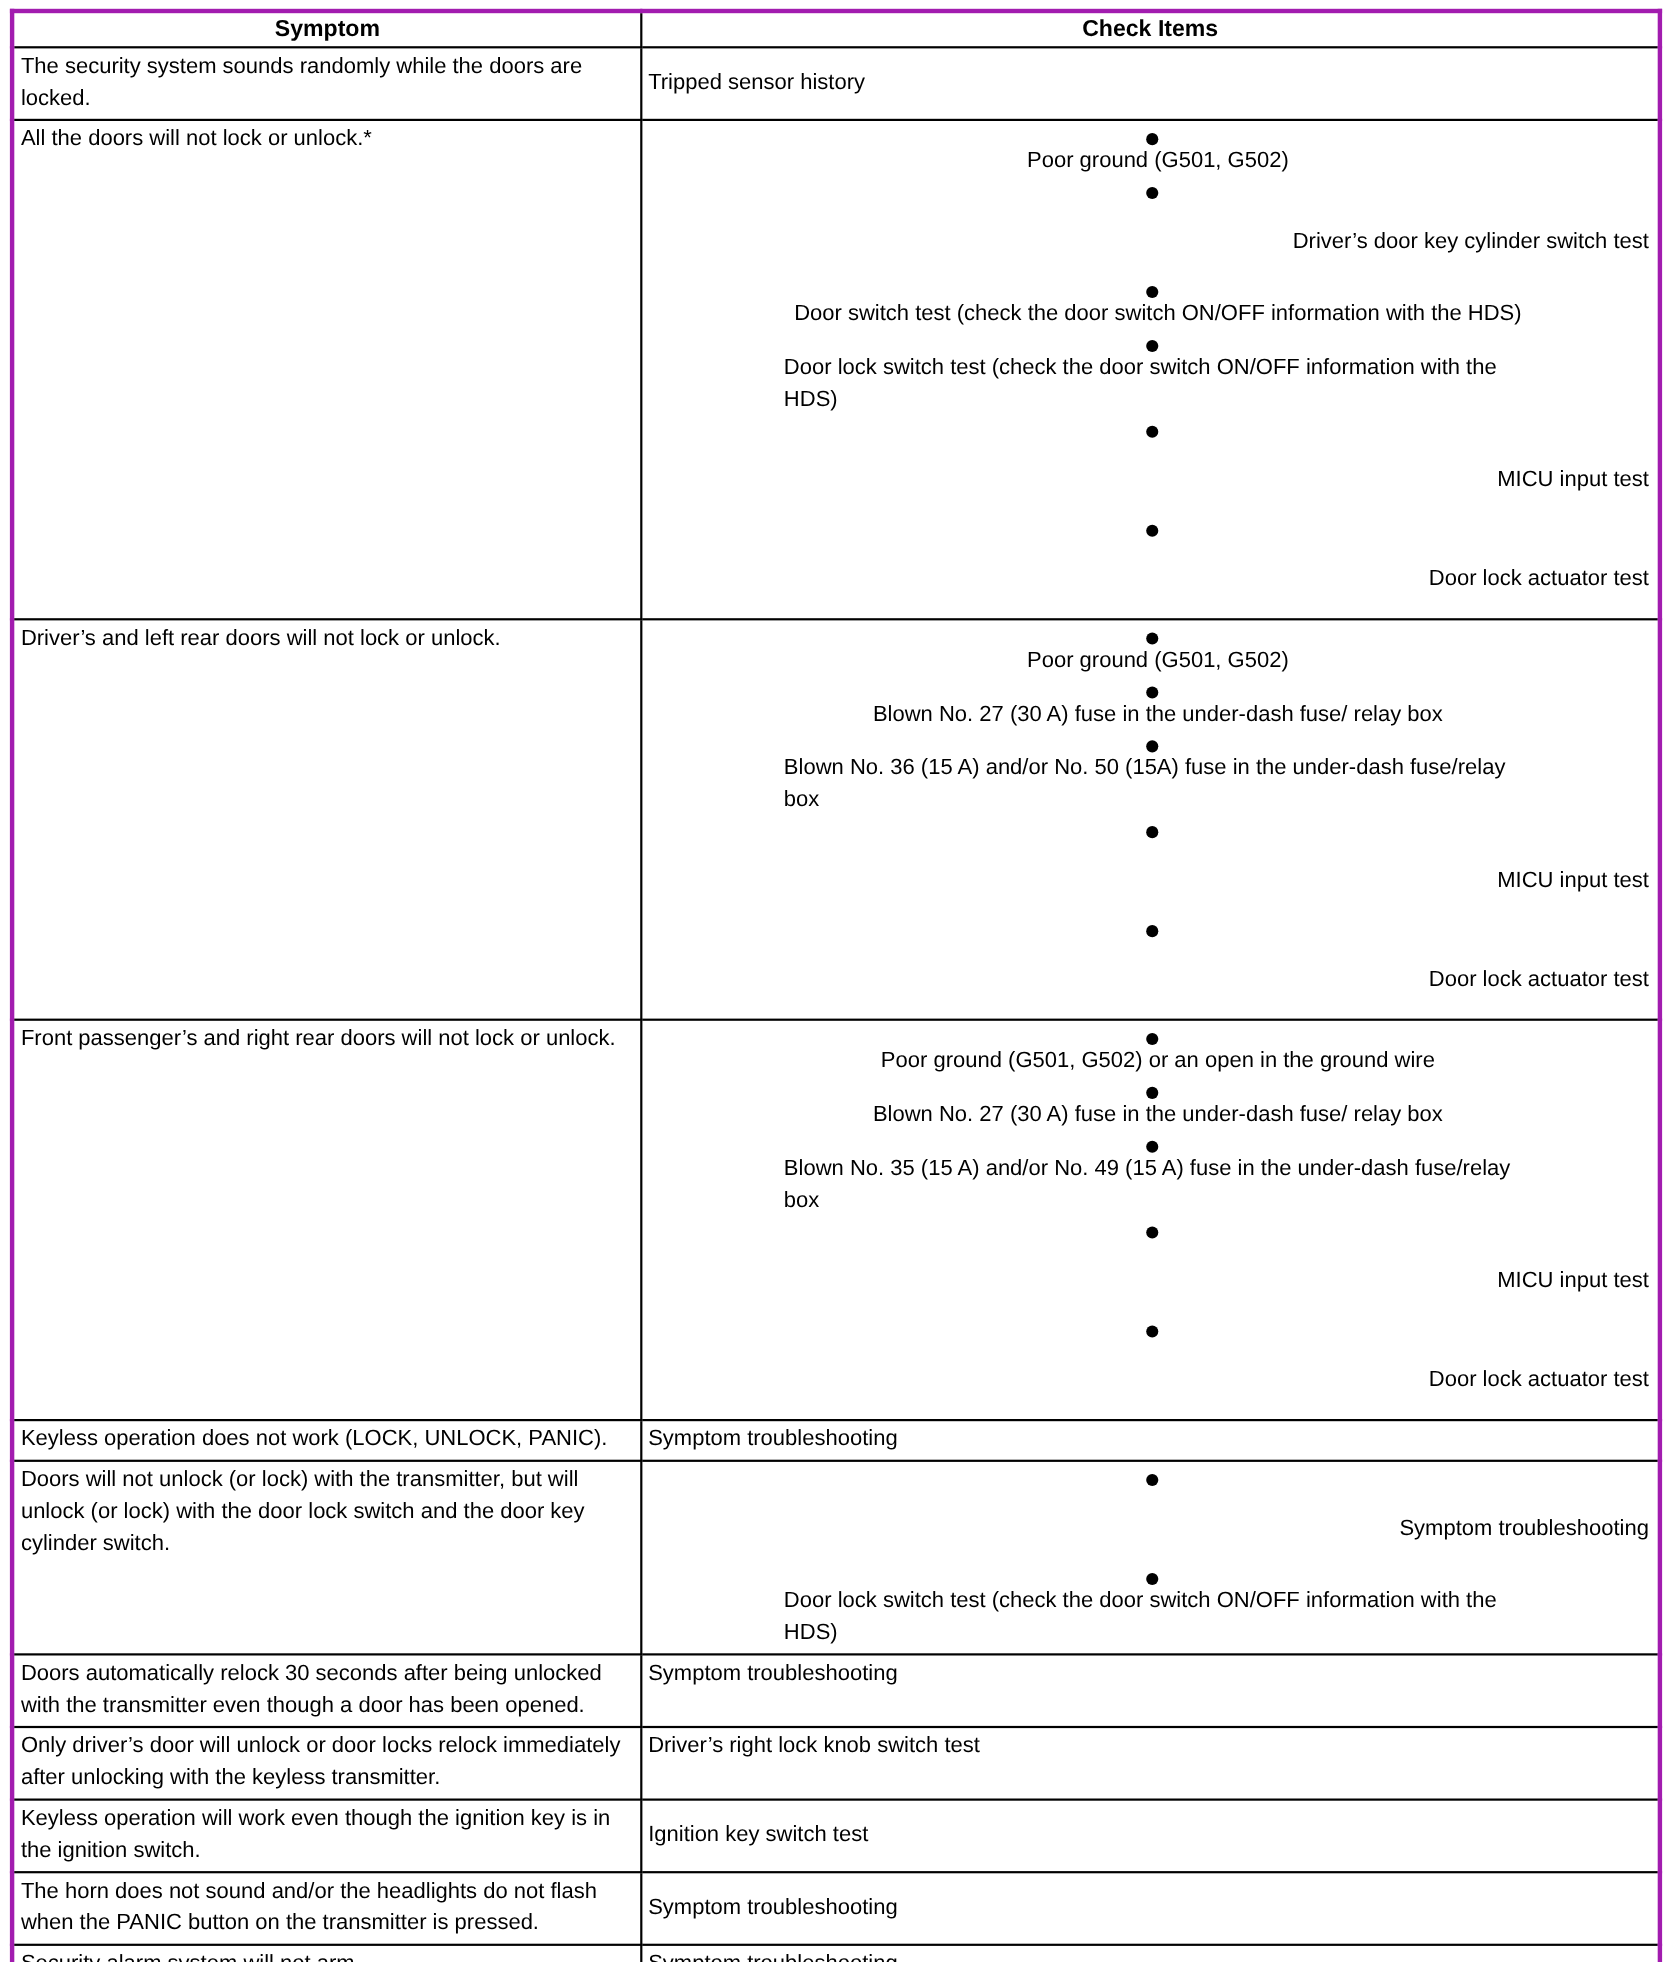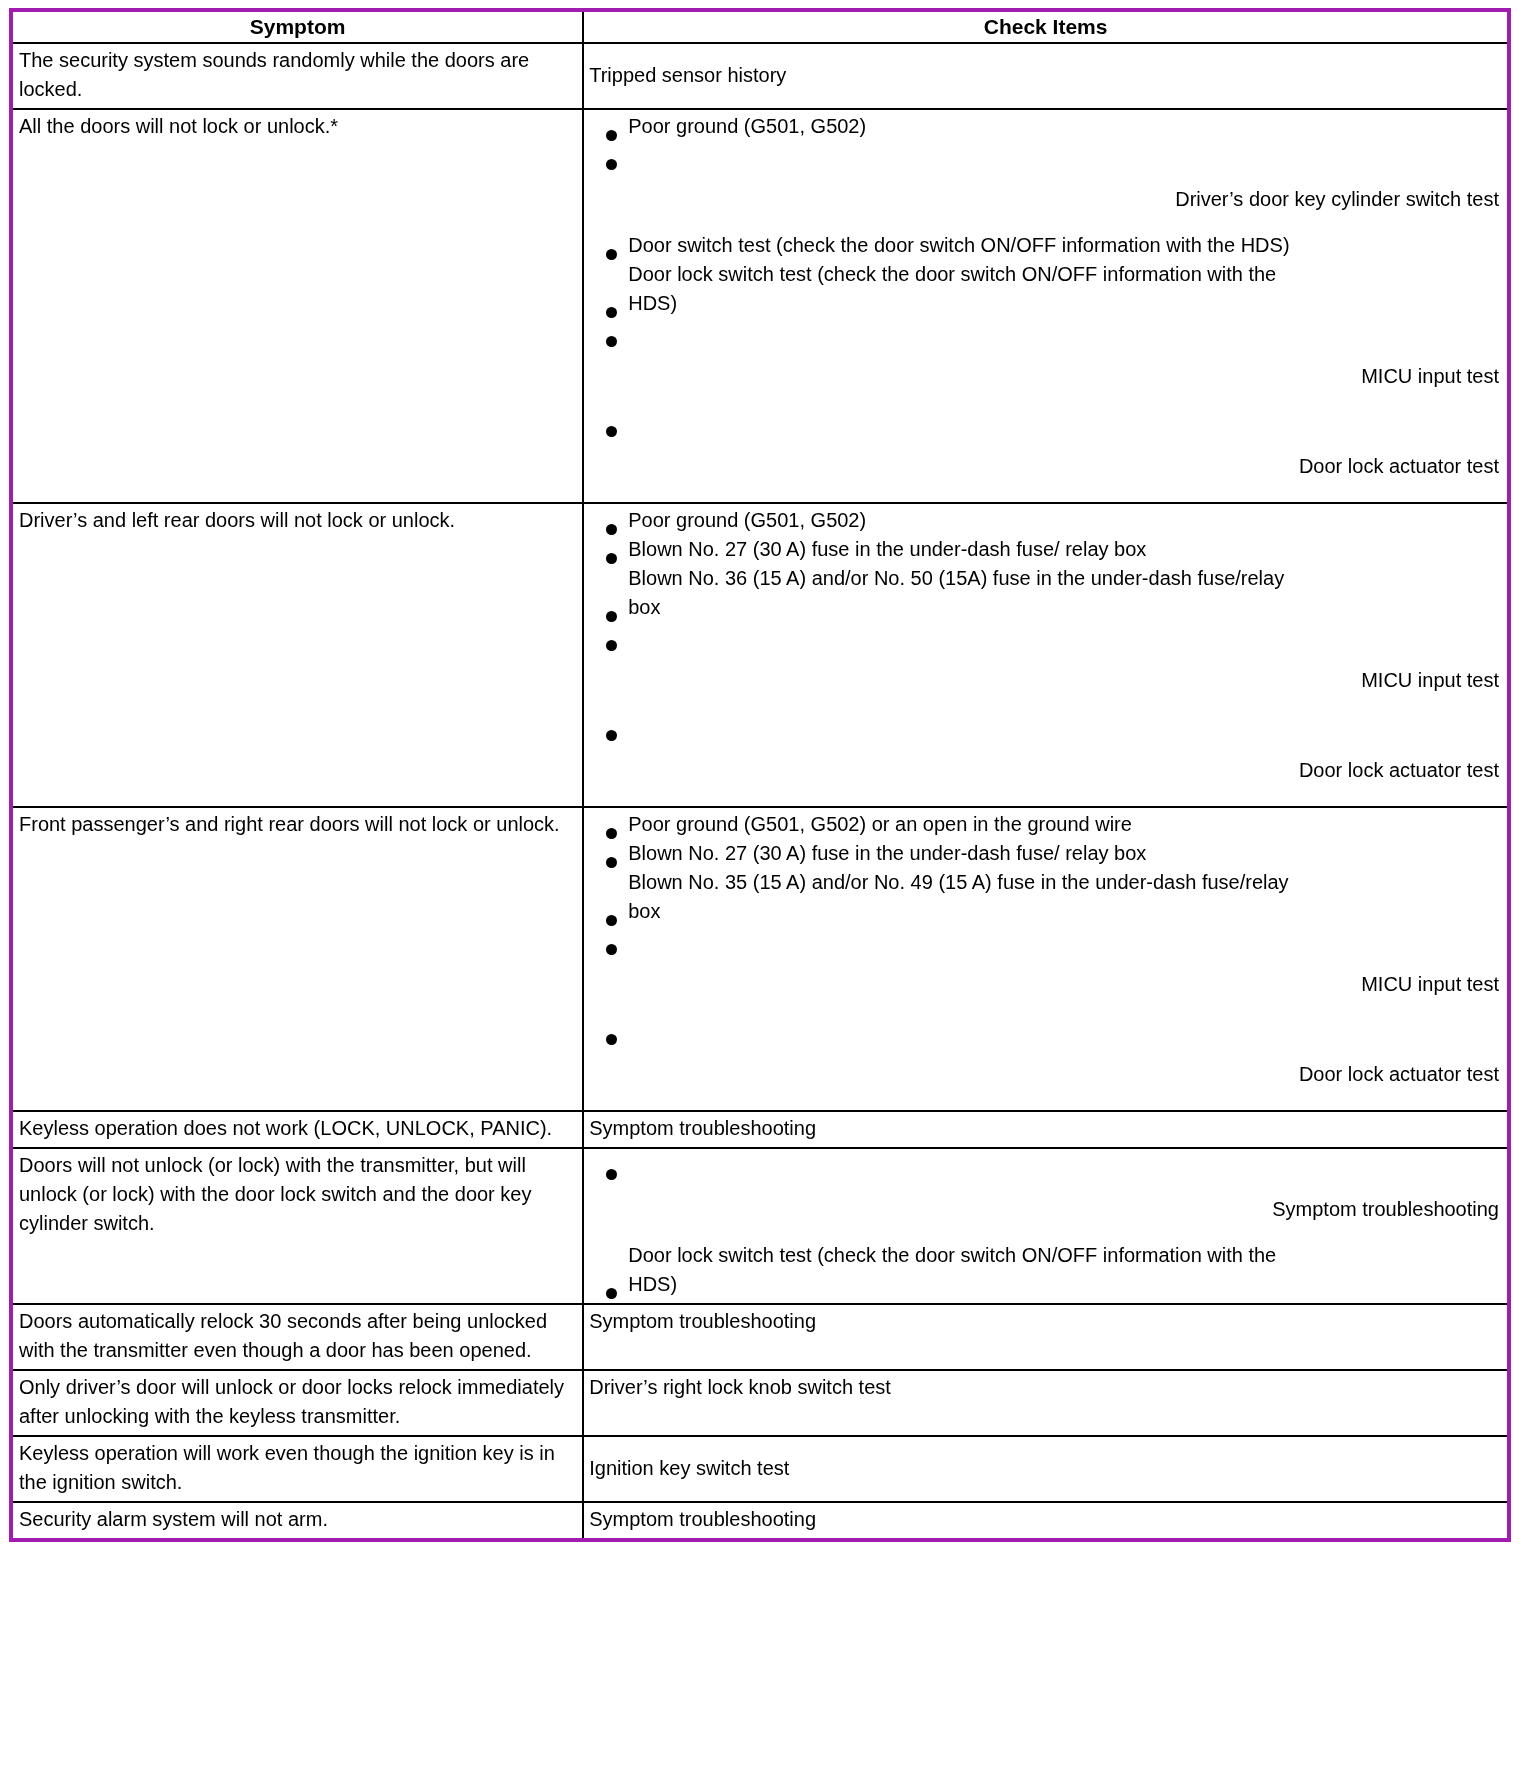--- a/index.html
+++ b/index.html
@@ -41,23 +41,24 @@
     vertical-align: top;
     padding: 2px 6px 4px 6px;
   }
   td.check-cell { padding-left: 5px; padding-right: 8px; }
   td.check-cell.align-middle { vertical-align: middle; }
   td.check-cell.align-top    { vertical-align: top; }
   .symptom-text { }
   .ci-text { }
   .ci-bullet {
     display: flex;
-    align-items: flex-end;
+    align-items: center;
     padding-left: 17px;
     min-height: 29px;
+    flex-direction: column;
   }
   .dot {
     flex: 0 0 auto;
     width: 11px;
     height: 11px;
     border-radius: 50%;
     background: #000000;
     margin-top: 9px;
     margin-right: 11px;
   }
@@ -219,20 +220,28 @@
         <tr>
           <td class="cell symptom-cell">
             <div class="symptom-text">Keyless operation will work even though the ignition key is in the ignition switch.</div>
           </td>
           <td class="cell check-cell align-middle">
             <div class="ci-text">Ignition key switch test</div>
           </td>
         </tr>
         <tr>
           <td class="cell symptom-cell">
+            <div class="symptom-text">The horn does not sound and/or the headlights do not flash when the PANIC button on the transmitter is pressed.</div>
+          </td>
+          <td class="cell check-cell align-middle">
+            <div class="ci-text">Symptom troubleshooting</div>
+          </td>
+        </tr>
+        <tr>
+          <td class="cell symptom-cell">
             <div class="symptom-text">Security alarm system will not arm.</div>
           </td>
           <td class="cell check-cell align-middle">
             <div class="ci-text">Symptom troubleshooting</div>
           </td>
         </tr>
       </tbody>
   </table>
 </div>
 

